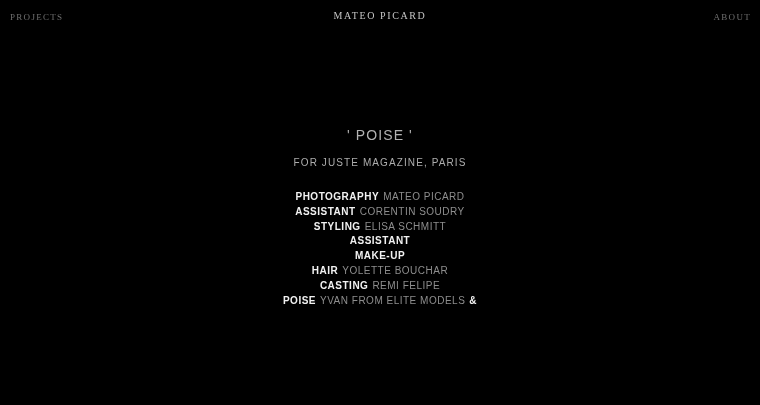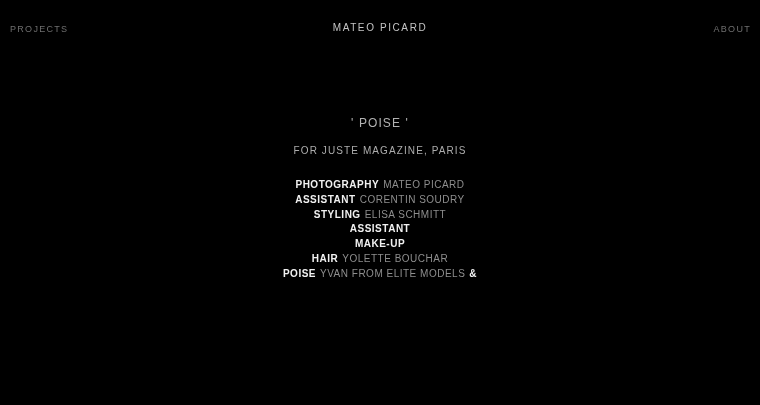--- a/index.html
+++ b/index.html
@@ -12,24 +12,25 @@
     background: #000000;
     overflow: hidden;
     font-family: "Liberation Sans", sans-serif;
     -webkit-font-smoothing: antialiased;
     position: relative;
   }
 
   
   .header {
     position: absolute;
-    top: 12px;
+    top: 0;
     left: 0;
     right: 0;
     height: 32px;
+    font-family: Liberation Serif, serif;
   }
   .nav-link {
     position: absolute;
     top: 12px;
     font-size: 9px;
     letter-spacing: 1.3px;
     color: #6f6f6f;
     text-decoration: none;
     cursor: pointer;
     text-transform: uppercase;
@@ -53,26 +54,26 @@
   
   .main {
     position: absolute;
     top: 0;
     left: 0;
     right: 0;
     text-align: center;
     padding-top: 116px;
   }
   .project-title {
-    font-size: 12px;
+    font-size: 14px;
     line-height: 15px;
     letter-spacing: 1.1px;
     color: #b2b2b2;
     font-weight: 400;
-    margin: 0;
+    margin: 12px;
   }
   .project-subtitle {
     font-size: 10px;
     line-height: 15px;
     letter-spacing: 1.1px;
     color: #adadad;
     margin: 12px;
   }
 
   .credits {
@@ -130,18 +131,22 @@
       <span class="credit-label">ASSISTANT</span>
     </div>
     <div class="credit-row">
       <span class="credit-label">MAKE-UP</span>
     </div>
     <div class="credit-row">
       <span class="credit-label">HAIR</span>
       <span class="credit-value">YOLETTE BOUCHAR</span>
     </div>
     <div class="credit-row">
+      <span class="credit-label">CASTING</span>
+      <span class="credit-value">REMI FELIPE</span>
+    </div>
+    <div class="credit-row">
       <span class="credit-label">POISE</span>
       <span class="credit-value">YVAN FROM ELITE MODELS</span>
       <span class="credit-sep">&amp;</span>
     </div>
   </div>
 </main>
 
 </body></html>

